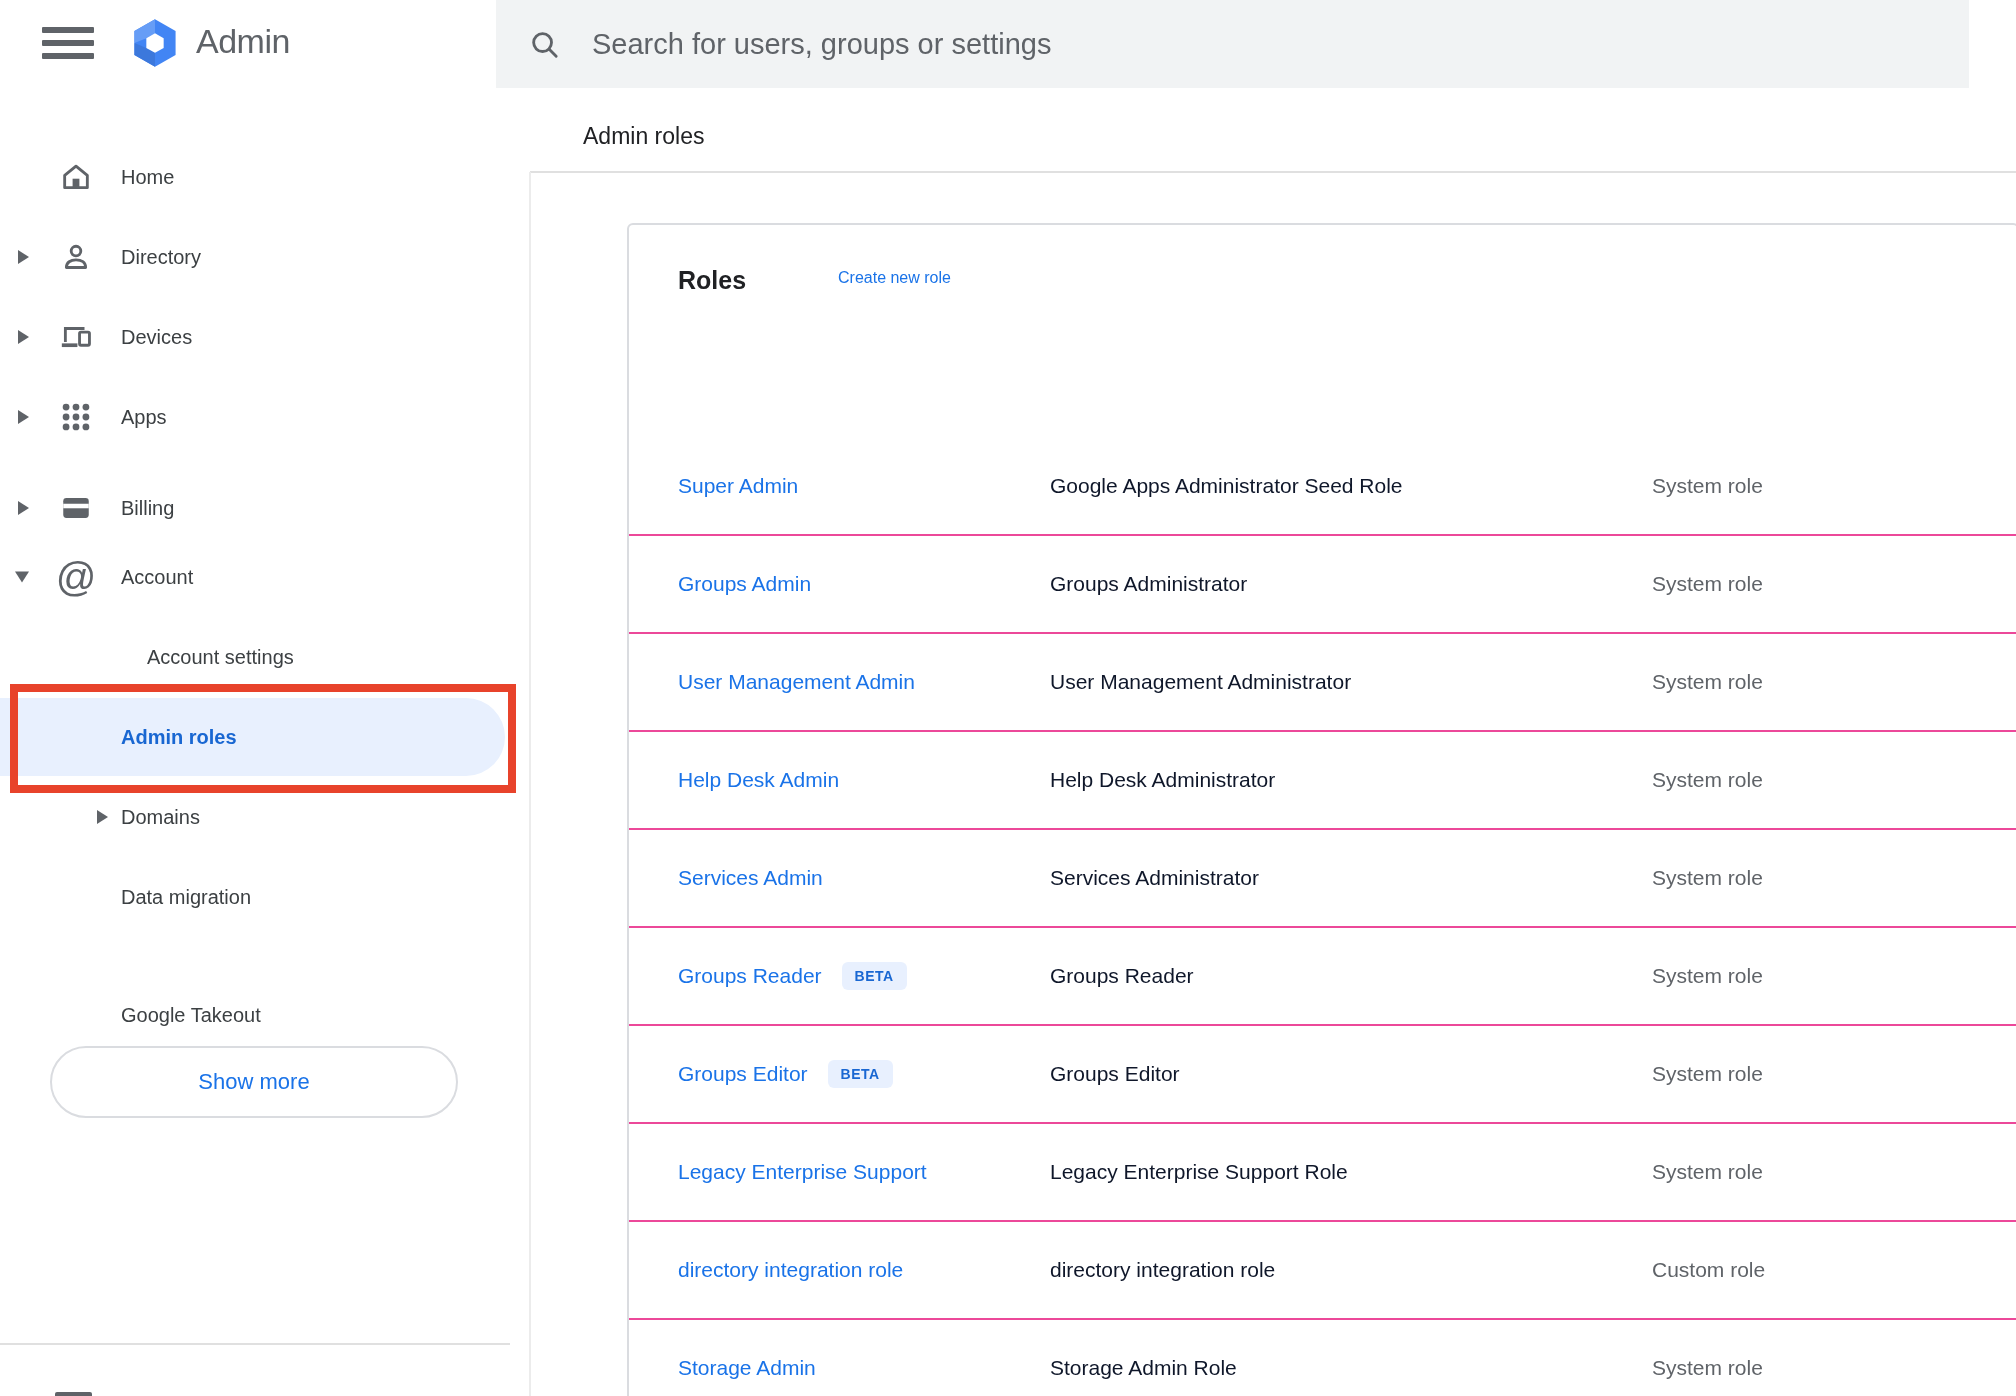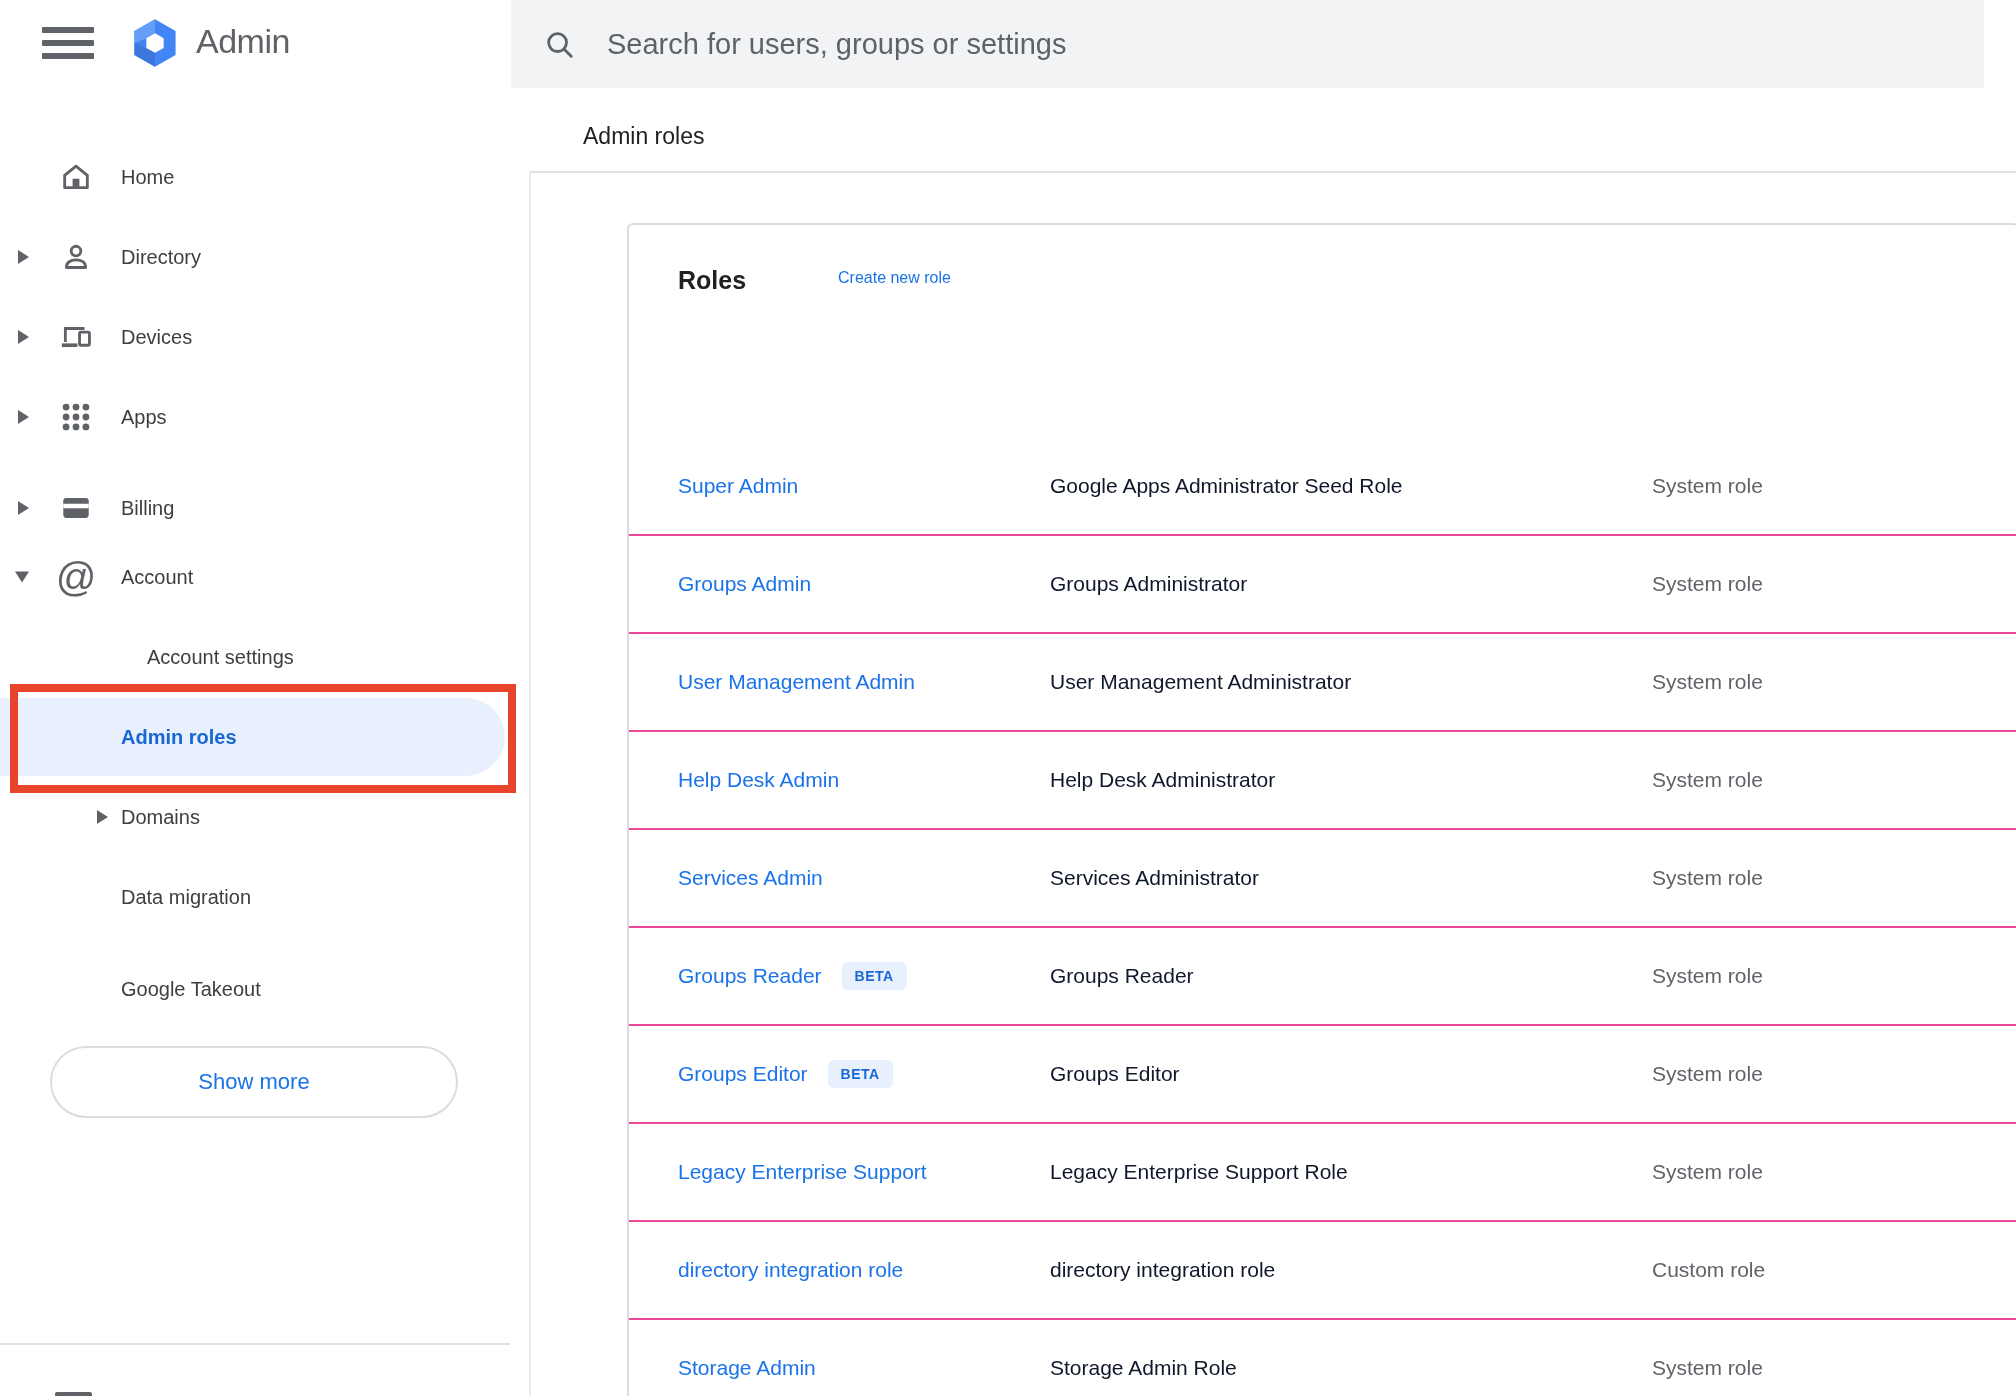--- a/index.html
+++ b/index.html
@@ -8,21 +8,21 @@
     background:#fff;font-family:"Liberation Sans",sans-serif;
     -webkit-font-smoothing:antialiased;
   }
   
   .menu-btn{position:absolute;left:42px;top:27px;width:52px;height:32px;cursor:pointer}
   .menu-btn .bar{width:52px;height:6px;background:#5F6368;border-radius:1px;margin-bottom:7px}
   .logo{position:absolute;left:129px;top:17px;width:52px;height:52px}
   .product-name{position:absolute;left:196px;top:22px;font-size:34px;color:#5F6368;letter-spacing:-0.5px}
 
   
-  .search{position:absolute;left:511px;top:0;width:1473px;height:88px;background:#F1F3F4;
+  .search{position:absolute;left:496px;top:0;width:1473px;height:88px;background:#F1F3F4;
     border-radius:0;display:flex;align-items:center}
   .search svg{margin-left:31px;flex:0 0 auto}
   .search input{background:transparent;border:none;outline:none;margin-left:29px;width:1280px;
     font-size:29px;color:#202124;font-family:"Liberation Sans",sans-serif}
   .search input::placeholder{color:#5F6368;opacity:1}
 
   
   .breadcrumb{position:absolute;left:583px;top:123px;font-size:23px;color:#202124}
   .top-divider{position:absolute;left:530px;top:171px;width:1486px;height:2px;background:#E0E0E0}
   .v-divider{position:absolute;left:529px;top:172px;width:2px;height:1224px;background:#ECECEC}
@@ -174,21 +174,21 @@
       <div class="pill"></div>
       <span class="s-label sel">Admin roles</span>
     </div>
     <div class="s-row" style="top: 777px;">
       <span class="arr-r" style="left: 97px;"></span>
       <span class="s-label">Domains</span>
     </div>
     <div class="s-row" style="top: 857px;">
       <span class="s-label">Data migration</span>
     </div>
-    <div class="s-row" style="top: 949px; padding-left: 40px;">
+    <div class="s-row" style="top: 975px; padding-left: 40px;">
       <span class="s-label">Google Takeout</span>
     </div>
   </nav>
 <div class="annotation-box"></div>
 <div class="show-more">Show more</div>
 <div class="bottom-divider"></div>
 <div class="partial-icon"></div>
 
 <section class="card">
   <div class="card-title">Roles</div>

